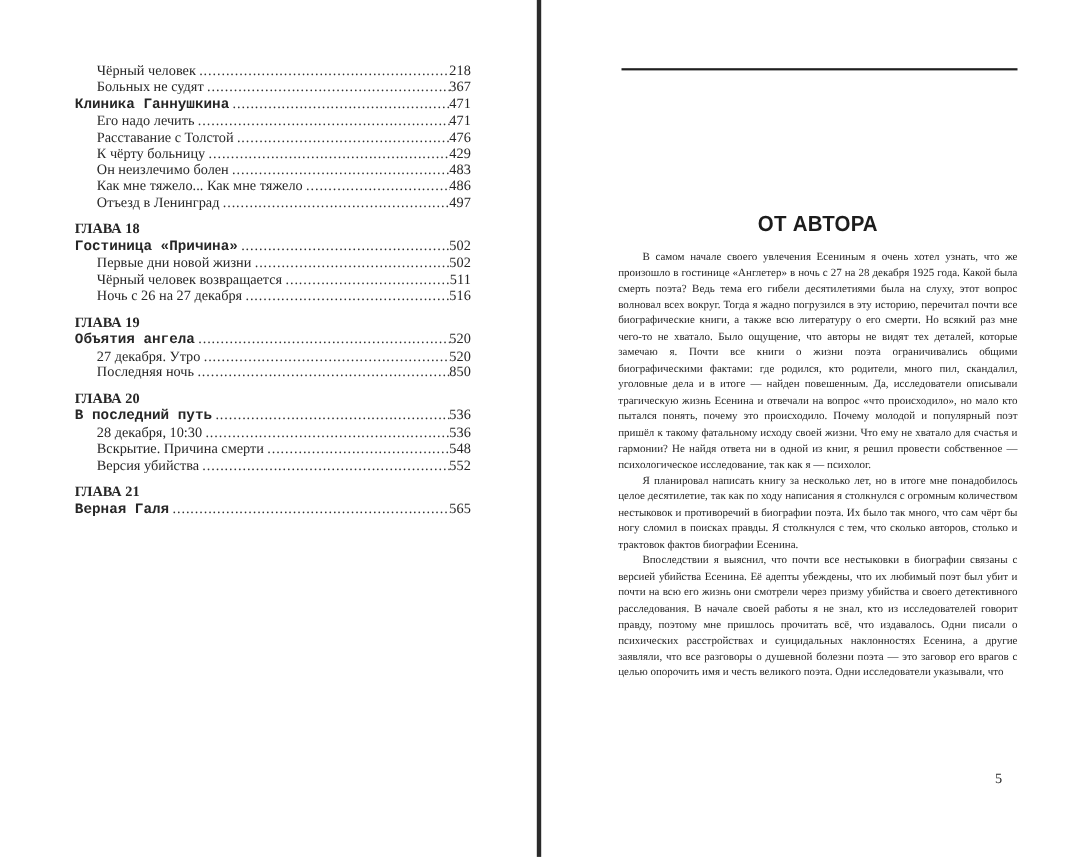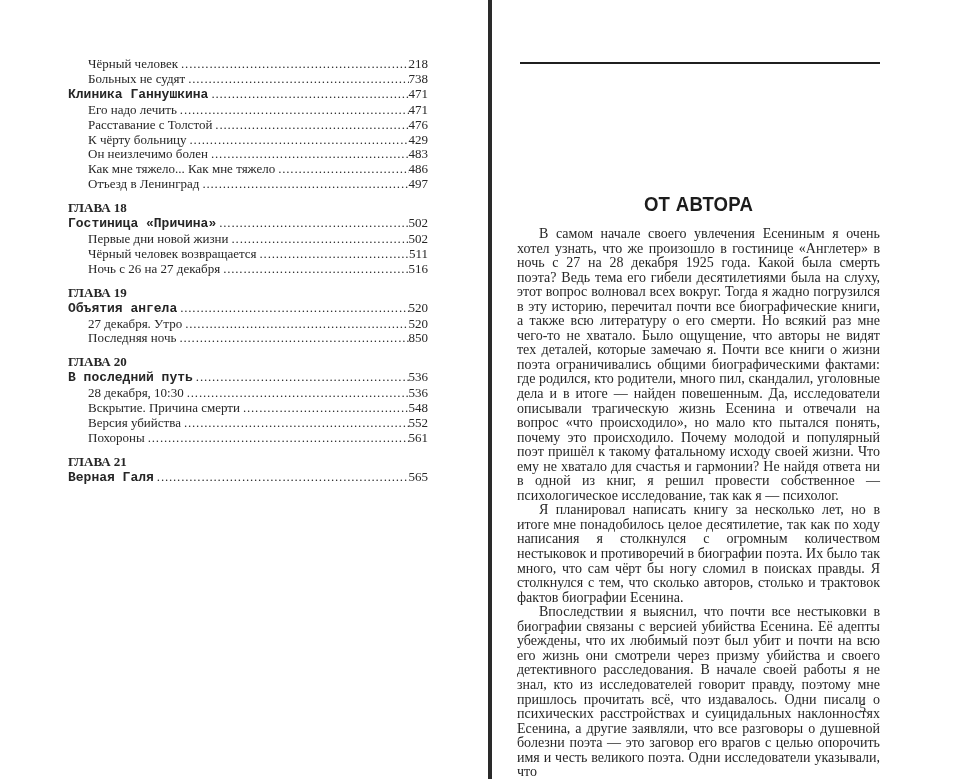--- a/index.html
+++ b/index.html
@@ -32,36 +32,36 @@
   .toc-dots {
     flex: 1 1 auto; overflow: hidden; white-space: nowrap;
     margin-left: 3px; letter-spacing: 0.8px; color: #2e2e2e;
   }
   .toc-dots::after {
     content: "........................................................................................................................................";
   }
   .toc-page { white-space: nowrap; }
 
   
-  .page-right { position: absolute; left: 464px; top: 0; width: 431px; height: 779px; }
+  .page-right { position: absolute; left: 509px; top: 0; width: 431px; height: 779px; }
   .top-rule {
     position: absolute; left: 56px; top: 62px; width: 360px; height: 2px;
     background: #1f1f1f;
   }
   .chapter-heading {
     position: absolute; left: 53px; top: 193px; width: 363px;
     text-align: center;
     font-family: "Liberation Sans", sans-serif;
     font-weight: 700; font-size: 20px; letter-spacing: 0.3px;
     color: #1c1c1c;
     transform: scaleX(0.93); transform-origin: center;
   }
   .body-text {
     position: absolute; left: 53px; top: 227px; width: 363px;
-    font-size: 14px; line-height: 14.55px;
+    font-size: 10px; line-height: 14.55px;
     text-align: justify;
   }
   .body-text p { text-indent: 22px; }
   .page-number {
     position: absolute; left: 53px; top: 700px; width: 363px;
     text-align: right; padding-right: 14px;
     font-size: 13px;
   }
 </style>
 </head>
@@ -72,21 +72,21 @@
   <div class="page-left">
     <div class="toc">
         <div class="toc-row toc-sub">
           <span class="toc-label">Чёрный человек</span>
           <span class="toc-dots"></span>
           <span class="toc-page">218</span>
         </div>
         <div class="toc-row toc-sub">
           <span class="toc-label">Больных не судят</span>
           <span class="toc-dots"></span>
-          <span class="toc-page">738</span>
+          <span class="toc-page">367</span>
         </div>
         <div class="toc-row toc-chapter-title">
           <span class="toc-label">Клиника Ганнушкина</span>
           <span class="toc-dots"></span>
           <span class="toc-page">471</span>
         </div>
         <div class="toc-row toc-sub">
           <span class="toc-label">Его надо лечить</span>
           <span class="toc-dots"></span>
           <span class="toc-page">471</span>
@@ -172,25 +172,20 @@
         </div>
         <div class="toc-row toc-sub">
           <span class="toc-label">Вскрытие. Причина смерти</span>
           <span class="toc-dots"></span>
           <span class="toc-page">548</span>
         </div>
         <div class="toc-row toc-sub">
           <span class="toc-label">Версия убийства</span>
           <span class="toc-dots"></span>
           <span class="toc-page">552</span>
-        </div>
-        <div class="toc-row toc-sub">
-          <span class="toc-label">Похороны</span>
-          <span class="toc-dots"></span>
-          <span class="toc-page">561</span>
         </div>
         <div class="toc-row toc-chapter-heading">
           <span class="toc-label">ГЛАВА 21</span>
         </div>
         <div class="toc-row toc-chapter-title">
           <span class="toc-label">Верная Галя</span>
           <span class="toc-dots"></span>
           <span class="toc-page">565</span>
         </div>
       </div>

